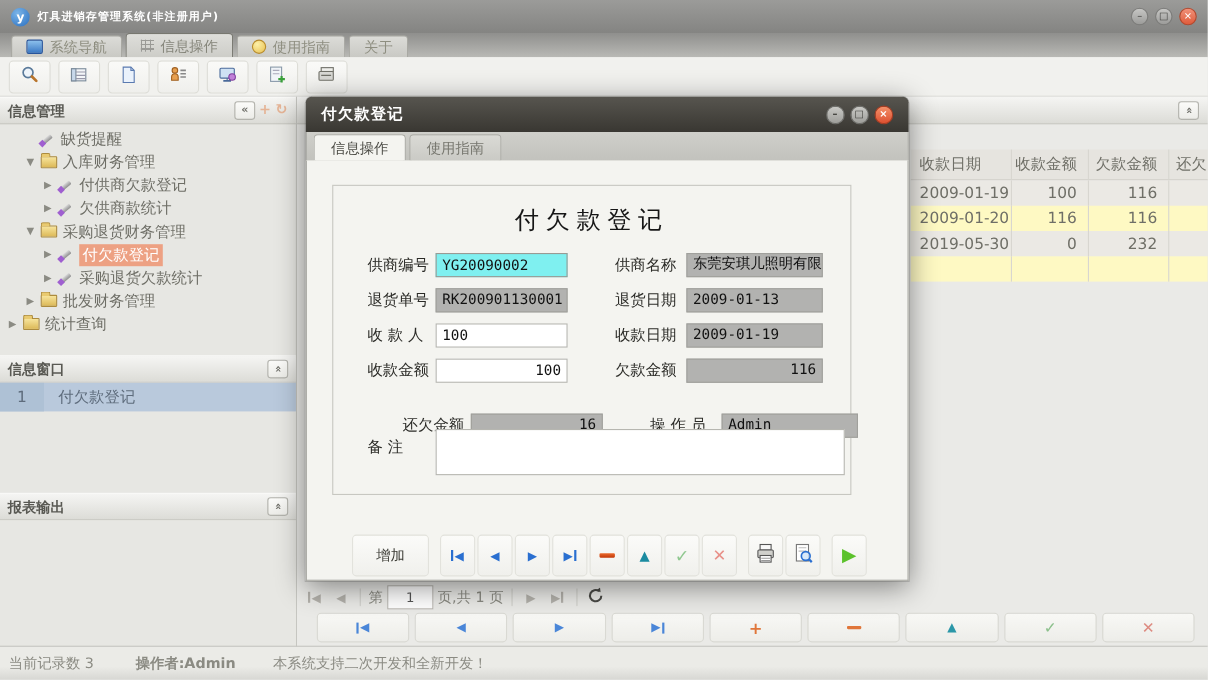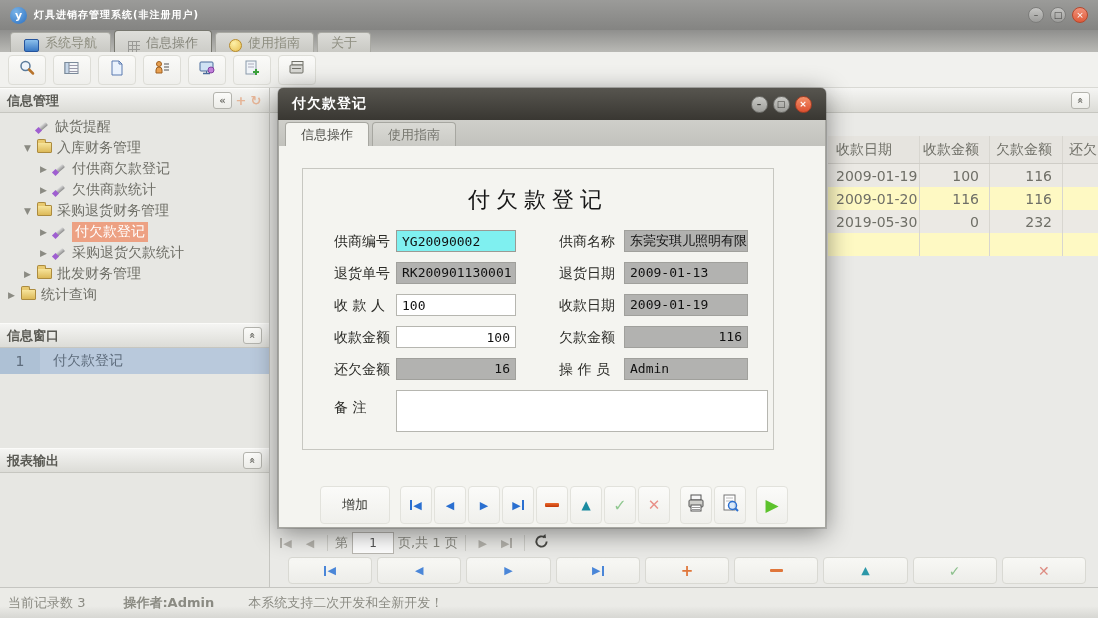--- a/index.html
+++ b/index.html
@@ -10,21 +10,21 @@
   .titlebar{position:absolute;left:0;top:0;right:0;height:30px;background:linear-gradient(#9b9b99,#848482);display:flex;align-items:center;padding:0 10px;box-sizing:border-box;}
   .logo{width:17px;height:17px;border-radius:50%;background:radial-gradient(circle at 35% 30%,#7ab4e8,#2a6fc0);color:#fff;font-size:11px;font-weight:bold;display:flex;align-items:center;justify-content:center;margin-right:7px;}
   .title-text{color:#fff;font-size:10px;font-weight:bold;letter-spacing:1px;}
   .winbtns{margin-left:auto;display:flex;gap:6px;}
   .wbtn{width:16px;height:16px;border-radius:50%;display:flex;align-items:center;justify-content:center;font-size:9px;line-height:1;box-sizing:border-box;}
   .wbtn.gray{background:linear-gradient(#c6c6c4,#9c9c9a);border:1px solid #7d7d7b;color:#3f3f3d;}
   .wbtn.red{background:linear-gradient(#f0917a,#df5c3b);border:1px solid #b5482d;color:#fff;}
 
   
   .tabbar{position:absolute;left:0;top:30px;right:0;height:22px;background:linear-gradient(#8f8f8d,#b9b9b5);display:flex;align-items:flex-end;padding-left:10px;gap:3px;}
-  .mtab{height:19px;background:linear-gradient(#dcdcd8,#c9c9c4);border:1px solid #a9a9a3;border-bottom:none;border-radius:4px 4px 0 0;padding:0 13px;display:flex;align-items:flex-end;gap:6px;font-size:13px;color:#8e8e80;margin-top:36px;}
+  .mtab{height:19px;background:linear-gradient(#dcdcd8,#c9c9c4);border:1px solid #a9a9a3;border-bottom:none;border-radius:4px 4px 0 0;padding:0 13px;display:flex;align-items:center;gap:6px;font-size:13px;color:#8e8e80;margin-top:36px;}
   .mtab.active{height:21px;background:linear-gradient(#dedeDA,#cdcdc8);border-color:#77776f;color:#85857a;}
   .ic-navsq{width:13px;height:11px;background:linear-gradient(#8cc0ec,#3a78c4);border:1px solid #26549c;border-radius:2px;}
   .ic-grid{width:12px;height:11px;background:repeating-linear-gradient(to right,#9a9a96 0 1px,transparent 1px 4px),repeating-linear-gradient(to bottom,#9a9a96 0 1px,transparent 1px 4px);}
   .ic-coin{width:13px;height:13px;border-radius:50%;background:radial-gradient(circle at 35% 30%,#fdf0a8,#e8c050);border:1px solid #b88c2c;box-sizing:border-box;}
 
   
   .toolbar{position:absolute;left:0;top:52px;right:0;height:36px;background:#f1f1ee;border-bottom:1px solid #d9d9d4;display:flex;align-items:center;padding:0 8px;gap:7px;box-sizing:border-box;}
   .tbtn{width:36px;height:28px;background:linear-gradient(#fafaf8,#efefec);border:1px solid #ddddd7;border-radius:4px;display:flex;align-items:center;justify-content:center;}
 
   
@@ -98,21 +98,21 @@
   .dtab{height:24px;padding:0 15px;display:flex;align-items:center;font-size:13px;border:1px solid #a7a7a1;border-bottom:none;border-radius:4px 4px 0 0;box-sizing:border-box;}
   .dtab.active{background:#f4f4f0;color:#4b4b45;}
   .dtab.idle{background:linear-gradient(#dadad5,#cacac5);color:#77776f;}
   .dlg-body{position:relative;height:382px;background:#f4f4f0;border:1px solid #a7a7a1;border-top:none;box-sizing:border-box;}
 
   .form-box{position:absolute;left:23px;top:22px;width:470px;height:280px;border:1px solid #c7c7c1;background:#f4f4f0;}
   .form-title{position:absolute;top:16px;left:0;width:100%;text-align:center;font-size:22px;letter-spacing:6px;color:#161616;}
   .fl{position:absolute;height:22px;line-height:22px;font-size:14px;color:#2b2b27;white-space:nowrap;}
   .fv{position:absolute;height:22px;line-height:20px;font-family:"DejaVu Sans Mono",monospace;font-size:13px;padding:0 5px;box-sizing:border-box;white-space:nowrap;overflow:hidden;color:#111;}
   input.fv{outline:none;}
-  .r1{top:61px;} .r2{top:93px;} .r3{top:125px;} .r4{top:157px;} .r5{top:189px;} .r6{top:227px;}
+  .r1{top:61px;} .r2{top:93px;} .r3{top:125px;} .r4{top:157px;} .r5{top:207px;margin-left:32px;} .r6{top:227px;}
   .c1l{left:31px;} .c1f{left:93px;width:120px;} .c2l{left:256px;} .c2f{left:321px;width:124px;}
   .f-cyan{background:#7ff0f0;border:1px solid #9a9a94;}
   .f-white{background:#ffffff;border:1px solid #b6b6b0;}
   .f-gray{background:#b2b2b0;border:1px solid #a0a09c;}
   .num{text-align:right;}
   .remark-box{left:93px;top:221px;width:372px;height:42px;resize:none;font-family:"DejaVu Sans Mono",monospace;font-size:13px;position:absolute;box-sizing:border-box;background:#fff;border:1px solid #b6b6b0;}
 
   .dtb{position:absolute;left:41px;top:340px;height:38px;display:flex;gap:2px;}
   .tb-btn{width:32px;height:38px;background:linear-gradient(#fbfbf9,#f0f0ec);border:1px solid #e2e2dc;border-radius:4px;display:flex;align-items:center;justify-content:center;gap:1px;box-sizing:border-box;}
   .tb-btn.text{width:70px;font-size:13px;color:#3b3b35;}

